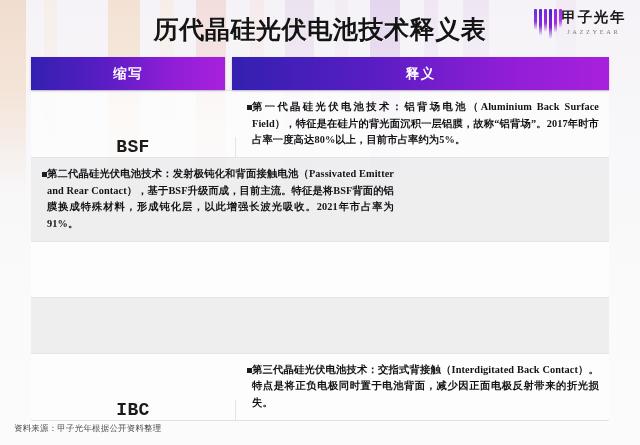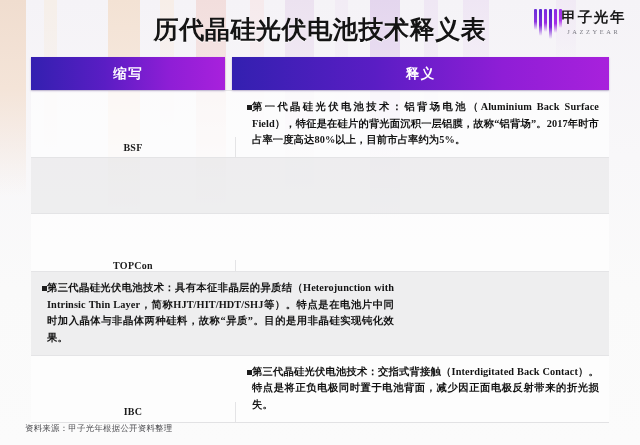--- a/index.html
+++ b/index.html
@@ -134,24 +134,24 @@
     border-top: 1px solid #e4e4e6;
   }
   .trow.odd  { background: rgba(253,253,253,0.72); }
   .trow.even { background: rgba(234,234,236,0.78); }
 
   .td-abbr {
     width: 205px;
     display: flex;
     align-items: center;
     justify-content: center;
-    font-size: 10px;
+    font-size: 18px;
     font-weight: bold;
     color: #1b1b1b;
-    font-family: Liberation Serif, serif;
+    font-family: Liberation Mono, monospace;
     letter-spacing: 0.3px;
     border-right: 1px solid #e4e4e6;
     box-sizing: border-box;
     margin-top: 46px;
   }
   .td-def {
     width: 373px;
     box-sizing: border-box;
     padding: 8px 10px 8px 11px;
     display: flex;
@@ -180,21 +180,20 @@
 
   
   .source-note {
     position: absolute;
     left: 14px;
     bottom: 11px;
     font-size: 8.4px;
     color: #4b4b4f;
     font-family: "Liberation Serif", "DejaVu Serif", serif;
     letter-spacing: 0.3px;
-    margin-left: 11px;
   }
 </style>
 </head>
 <body>
 
 <div id="page">
 
   <div class="stripe-layer">
     <div class="stripe" style="left:-4px;  width:30px;  height:196px; background:linear-gradient(180deg,#f0ddcf 0%,#f4e4d8 45%,rgba(248,244,240,0) 100%);"></div>
     <div class="stripe" style="left:44px;  width:13px;  height:150px; background:linear-gradient(180deg,#f6efe9 0%,rgba(250,248,246,0) 100%);"></div>
@@ -242,33 +241,32 @@
         <div class="td-abbr">BSF</div>
         <div class="td-def">
           <div class="bullet-item">
             <span class="bullet-mark"></span>
             <span class="bullet-text">第一代晶硅光伏电池技术：铝背场电池（Aluminium Back Surface Field），特征是在硅片的背光面沉积一层铝膜，故称“铝背场”。2017年时市占率一度高达80%以上，目前市占率约为5%。</span>
           </div>
         </div>
       </div>
 
       <div class="trow even">
-      </div>
-
-      <div class="trow odd">
-        <div class="td-abbr">TOPCon</div>
-      </div>
-
-      <div class="trow even">
         <div class="td-def">
           <div class="bullet-item">
             <span class="bullet-mark"></span>
-            <span class="bullet-text">第三代晶硅光伏电池技术：具有本征非晶层的异质结（Heterojunction with Intrinsic Thin Layer，简称HJT/HIT/HDT/SHJ等）。特点是在电池片中同时加入晶体与非晶体两种硅料，故称“异质”。目的是用非晶硅实现钝化效果。</span>
+            <span class="bullet-text">第二代晶硅光伏电池技术：发射极钝化和背面接触电池（Passivated Emitter and Rear Contact），基于BSF升级而成，目前主流。特征是将BSF背面的铝膜换成特殊材料，形成钝化层，以此增强长波光吸收。2021年市占率为91%。</span>
           </div>
         </div>
+      </div>
+
+      <div class="trow odd">
+      </div>
+
+      <div class="trow even">
       </div>
 
       <div class="trow odd">
         <div class="td-abbr">IBC</div>
         <div class="td-def">
           <div class="bullet-item">
             <span class="bullet-mark"></span>
             <span class="bullet-text">第三代晶硅光伏电池技术：交指式背接触（Interdigitated Back Contact）。特点是将正负电极同时置于电池背面，减少因正面电极反射带来的折光损失。</span>
           </div>
         </div>

